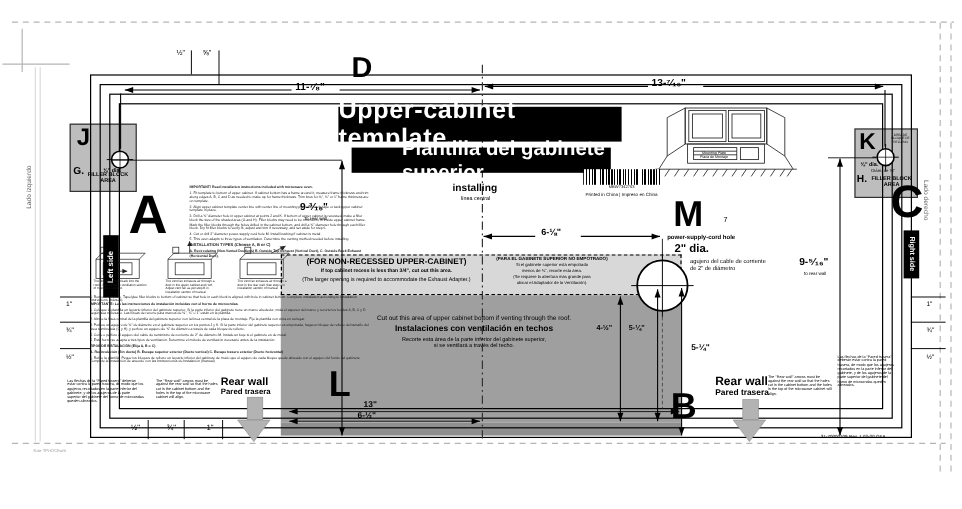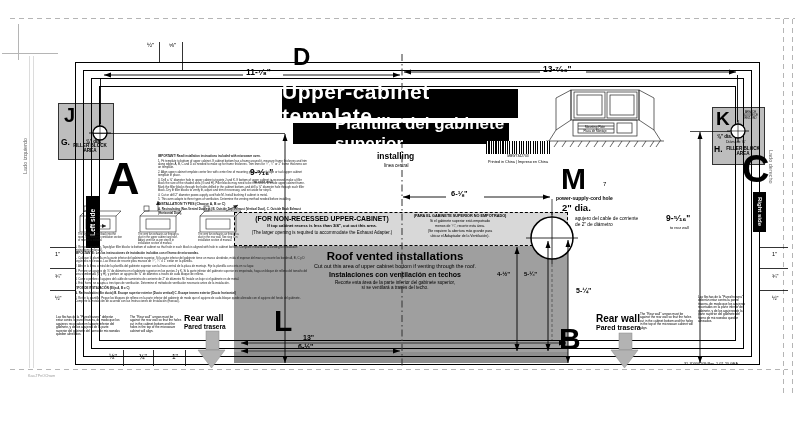--- a/index.html
+++ b/index.html
@@ -271,21 +271,20 @@
 
   <div class="abs txt b c" style="left:242px;top:215px;width:160px;font-size:6.8px;">(FOR NON-RECESSED UPPER-CABINET)</div>
   <div class="abs txt b c" style="left:242px;top:224px;width:160px;font-size:4.2px;">If top cabinet recess is less than 3/4", cut out this area.</div>
   <div class="abs txt c" style="left:236px;top:230px;width:172px;font-size:4.5px;">(The larger opening is required to accommodate the Exhaust Adapter.)</div>
   <div class="abs txt b c" style="left:406px;top:214px;width:108px;font-size:3.8px;">(PARA EL GABINETE SUPERIOR NO EMPOTRADO)</div>
   <div class="abs txt c" style="left:406px;top:220px;width:108px;font-size:3.5px;">Si el gabinete superior está empotrado</div>
   <div class="abs txt c" style="left:406px;top:225px;width:108px;font-size:3.5px;">menos de ¾", recorte esta área.</div>
   <div class="abs txt c" style="left:406px;top:230px;width:108px;font-size:3.5px;">(Se requiere la abertura más grande para</div>
   <div class="abs txt c" style="left:406px;top:235px;width:108px;font-size:3.5px;">ubicar el Adaptador de la Ventilación).</div>
 
-  <div class="abs txt b c" style="left:285px;top:250px;width:220px;font-size:11.5px;">Roof vented  installations</div>
   <div class="abs txt c" style="left:270px;top:263px;width:250px;font-size:5.4px;">Cut out this area of upper cabinet bottom  if venting through the roof.</div>
   <div class="abs txt b c" style="left:285px;top:271px;width:220px;font-size:7px;">Instalaciones con ventilación en techos</div>
   <div class="abs txt c" style="left:285px;top:280px;width:220px;font-size:4.6px;">Recorte esta área de la parte inferior del gabinete superior,</div>
   <div class="abs txt c" style="left:285px;top:285px;width:220px;font-size:4.6px;">si se ventilará a través del techo.</div>
   <div class="abs txt b" style="left:274px;top:304px;font-size:30px;">L</div>
 
   <div class="abs txt" style="left:56px;top:316px;width:64px;font-size:3.1px;">Las flechas de la "Pared trasera" deberán estar contra la pared trasera, de modo que los agujeros recortados en la parte inferior del gabinete, y de los agujeros de la parte superior del gabinete del horno de microondas queden alineados.</div>
   <div class="abs txt" style="left:130px;top:316px;width:52px;font-size:3.1px;">The "Rear wall" arrows must be against the rear wall so that the holes cut in the cabinet bottom and the holes in the top of the microwave cabinet will align.</div>
   <div class="abs txt b" style="left:184px;top:313px;font-size:9px;">Rear wall</div>
   <div class="abs txt b" style="left:184px;top:323px;font-size:6.5px;">Pared trasera</div>

